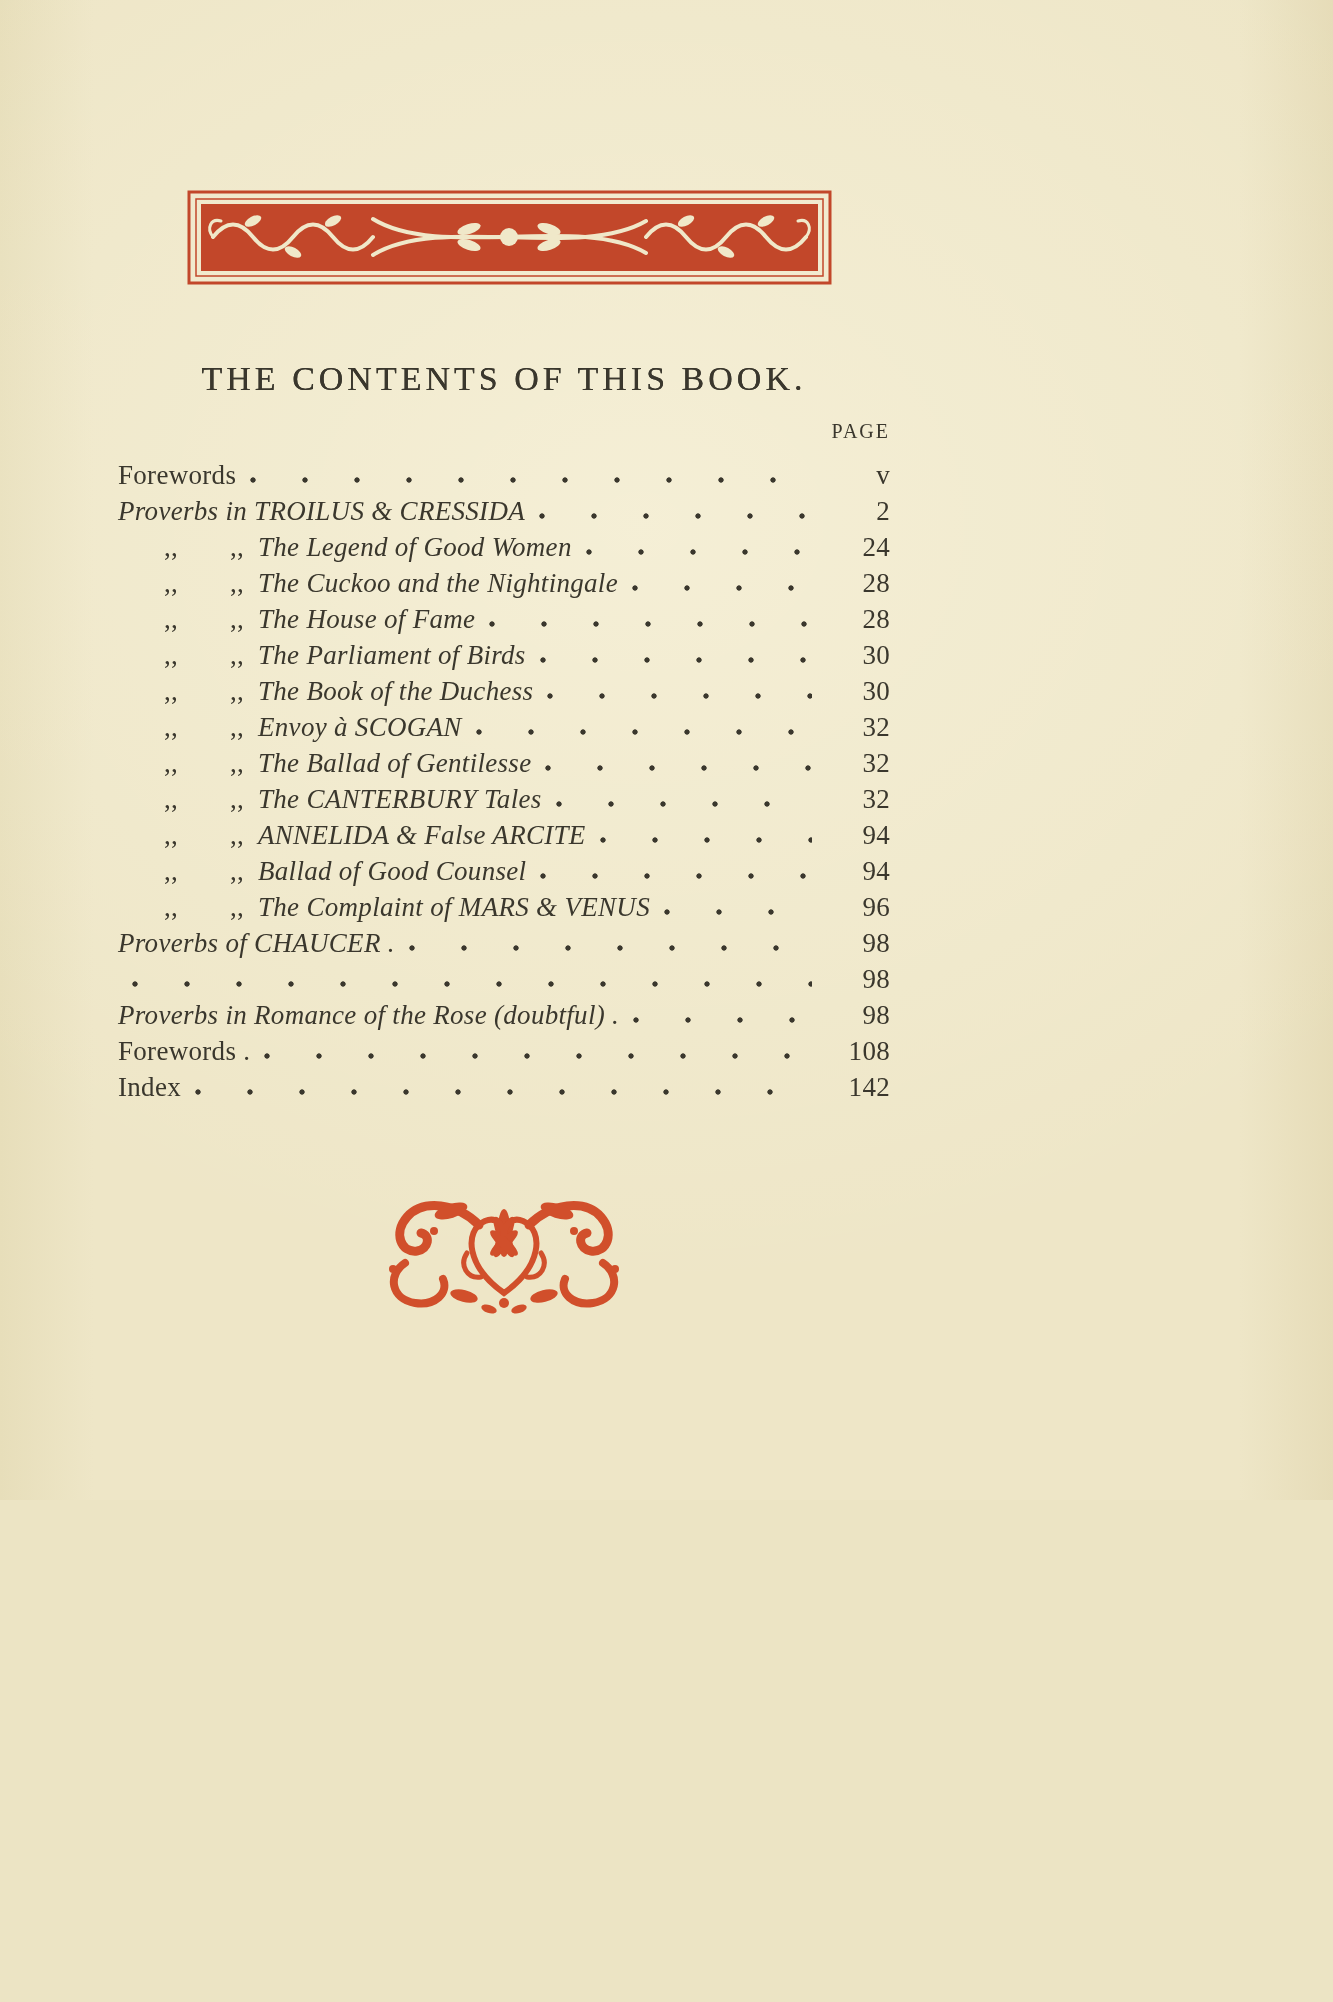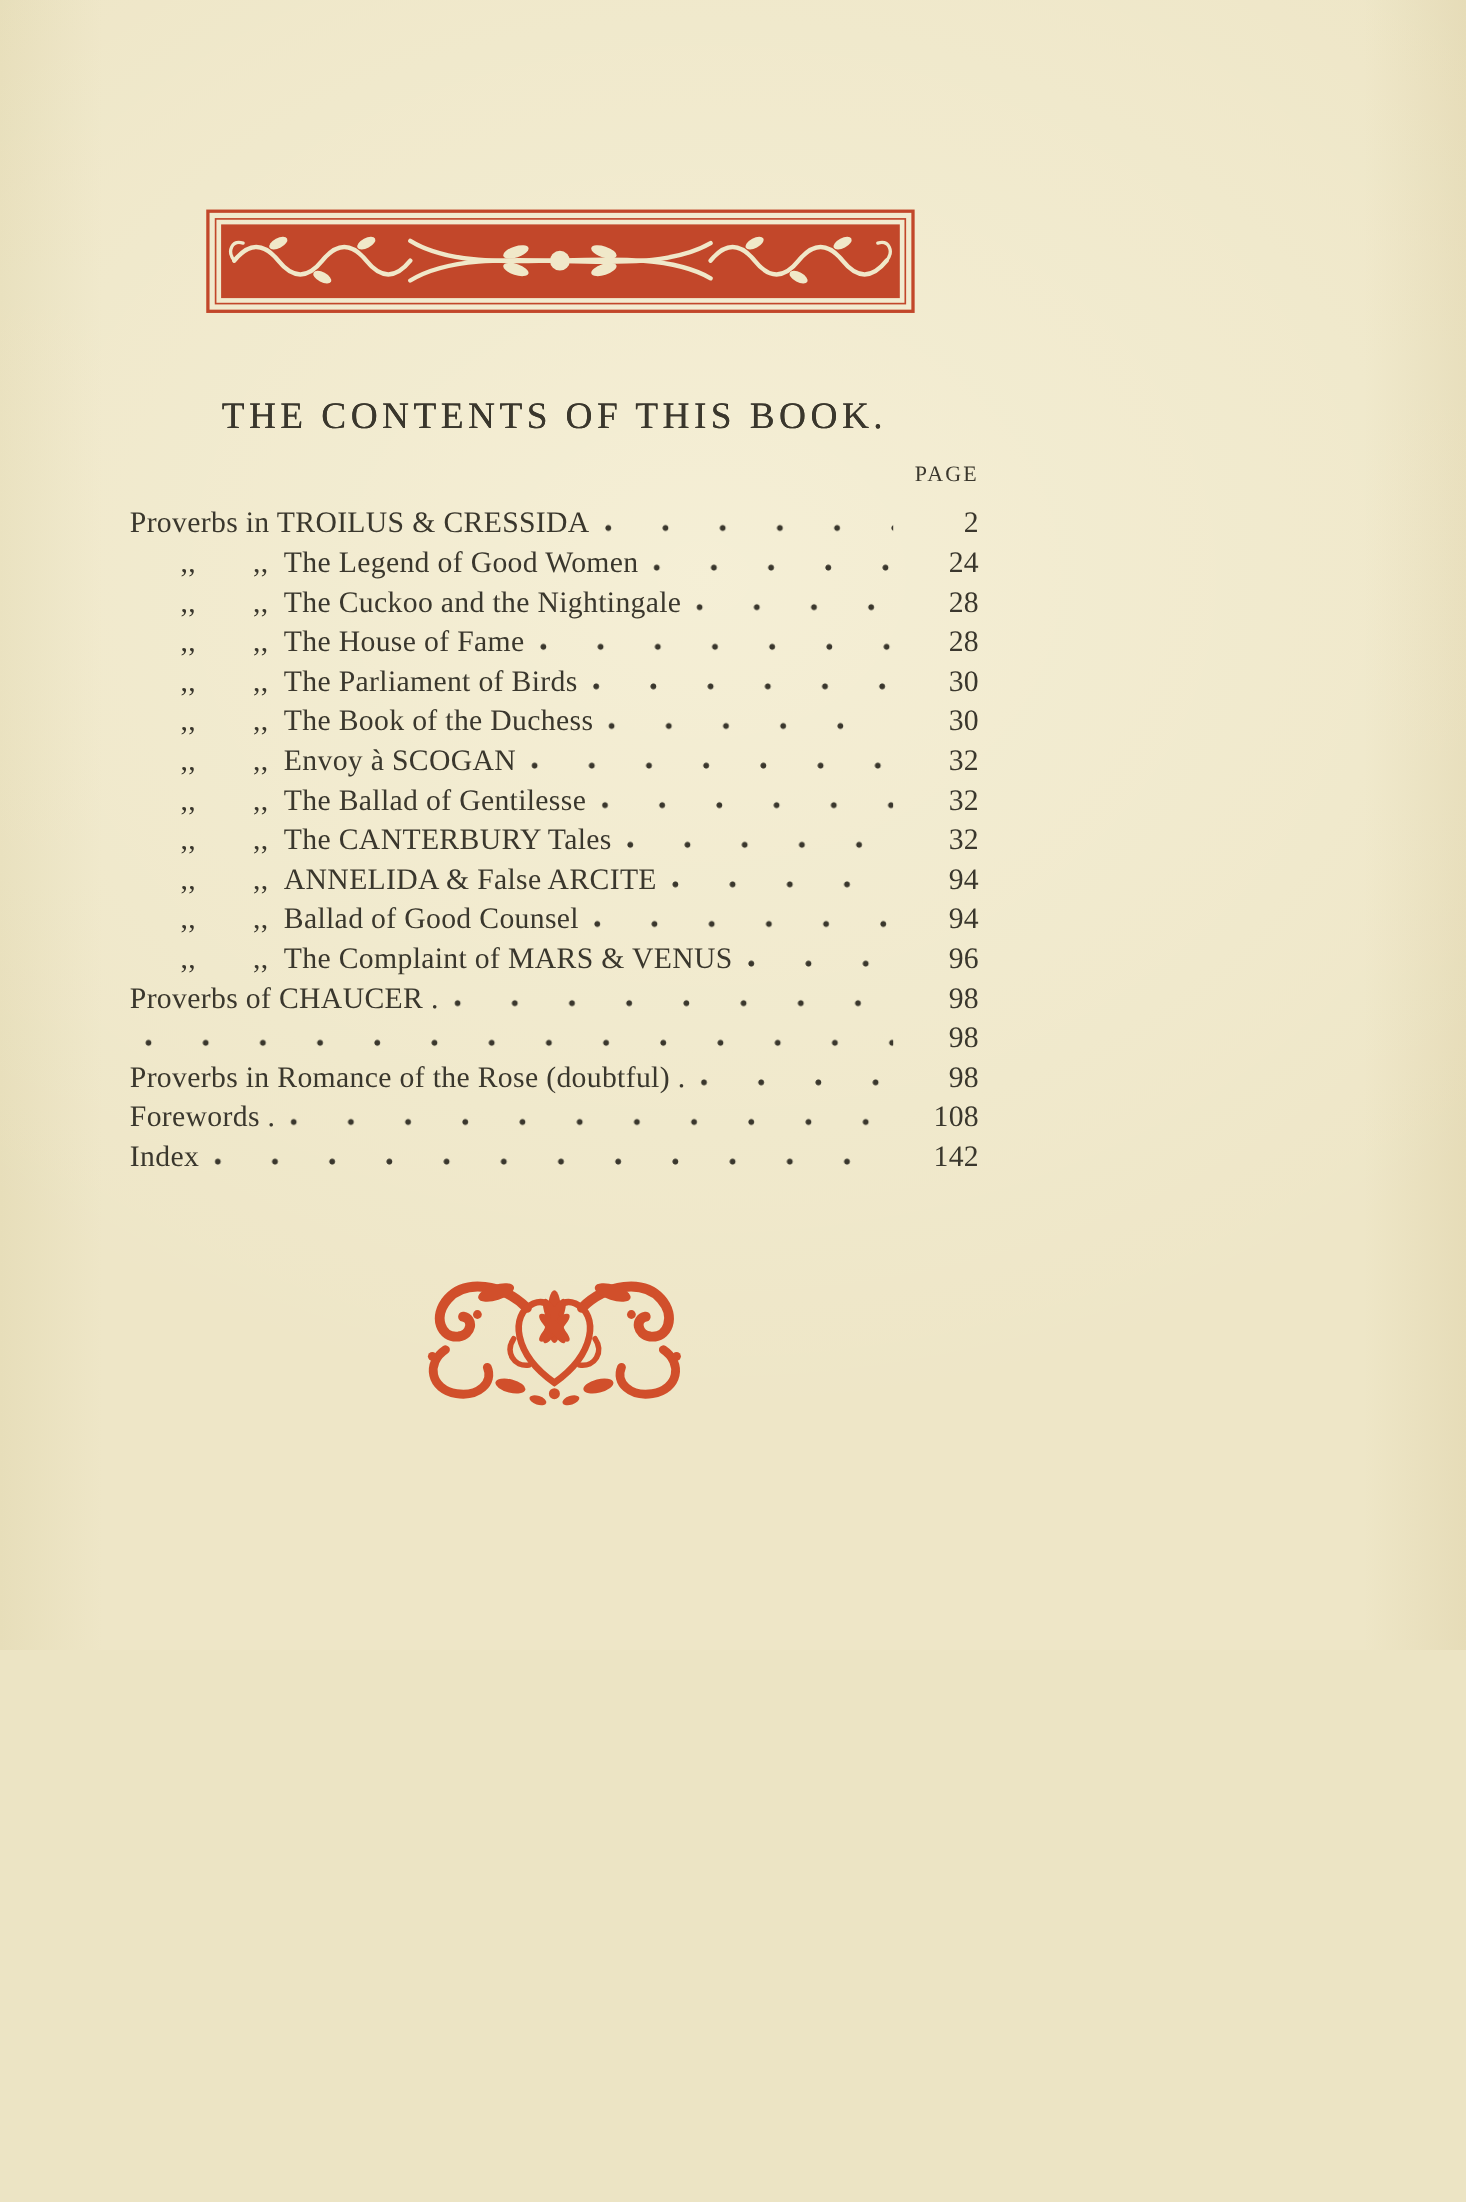--- a/index.html
+++ b/index.html
@@ -63,21 +63,21 @@
     align-items:baseline;
     font-size:27px;
     line-height:36px;
     height:36px;
     letter-spacing:0.3px;
     white-space:nowrap;
   }
   .d1{flex:0 0 auto;margin-left:46px;width:66px;}
   .d2{flex:0 0 auto;width:28px;}
   .label{flex:0 0 auto;}
-  .label.it{}
+  .label.it{font-style:italic;}
   .dots{
     flex:1 1 auto;
     align-self:flex-end;
     height:0.60em;
     min-width:28px;
     margin:0 16px 0 14px;
     background-image:radial-gradient(circle at 3px 3px, var(--ink) 2.3px, rgba(0,0,0,0) 3px);
     background-size:52px 6px;
     background-repeat:repeat-x;
     background-position:left top;
@@ -127,20 +127,26 @@
         <ellipse cx="362" cy="39" rx="12" ry="5" transform="rotate(18 362 39)"></ellipse>
       </g>
     </svg>
   </div>
 
   <h1 class="title">THE CONTENTS OF THIS BOOK.</h1>
 
   <div class="page-col-label">PAGE</div>
 
   <div class="toc">
+  <div class="row">
+
+    <span class="label">Forewords</span>
+    <span class="dots"></span>
+    <span class="pagenum">v</span>
+  </div>
 
   <div class="row">
 
     <span class="label it">Proverbs in TROILUS &amp; CRESSIDA</span>
     <span class="dots"></span>
     <span class="pagenum">2</span>
   </div>
 
   <div class="row">
     <span class="d1">,,</span>

